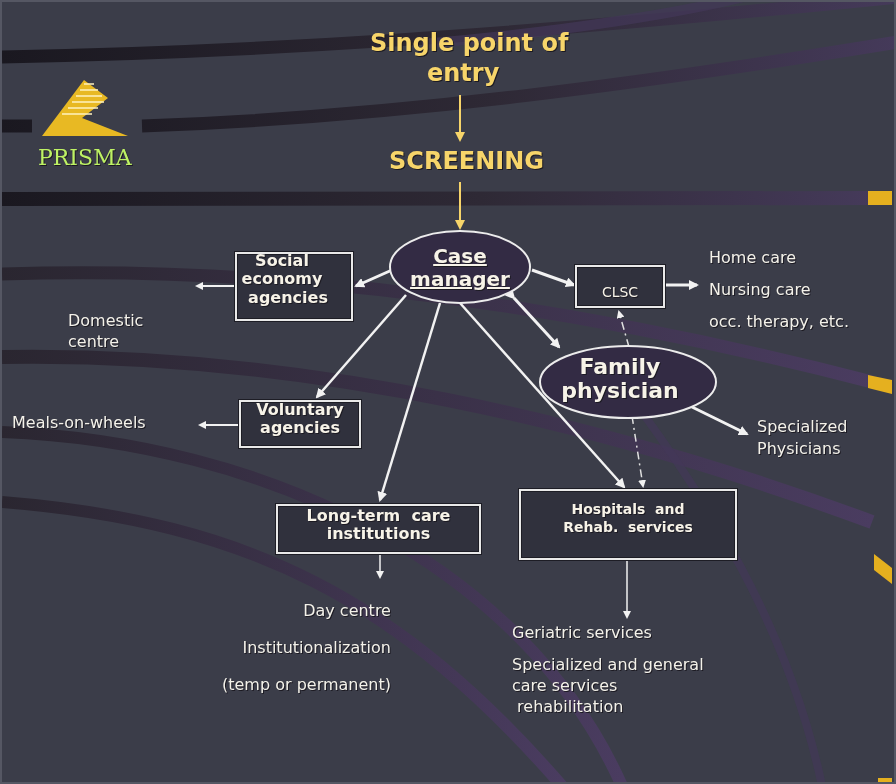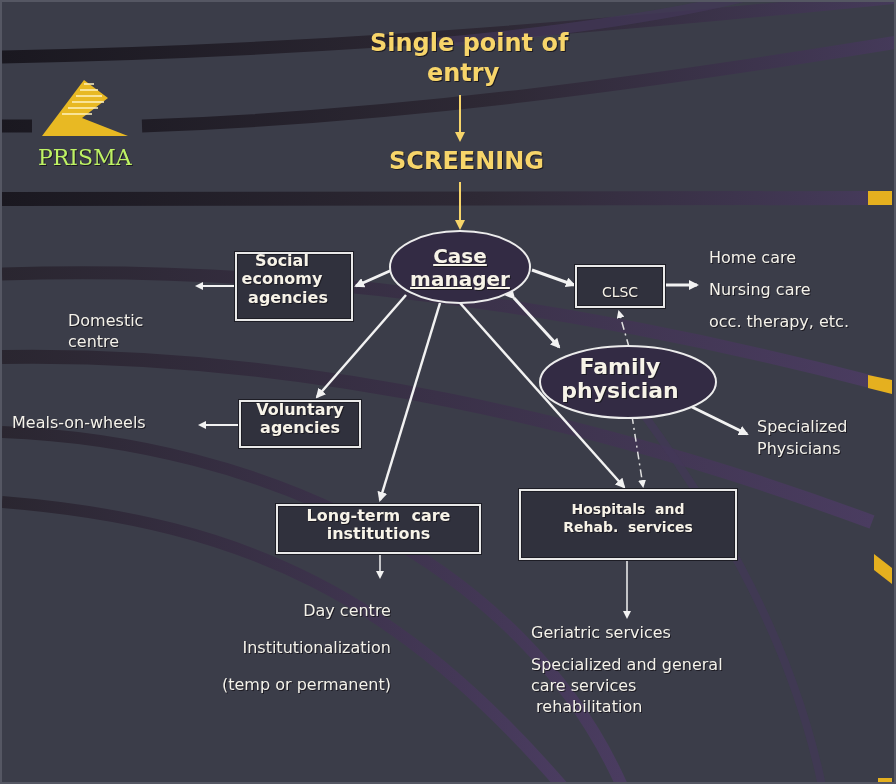--- a/index.html
+++ b/index.html
@@ -148,20 +148,20 @@
     <div>Specialized</div>
     <div>Physicians</div>
   </div>
 
   <div class="t plain" style="left:220px;top:590px;line-height:37px;text-align:right;">
     <div>Day centre</div>
     <div>Institutionalization</div>
     <div>(temp or permanent)</div>
   </div>
 
-  <div class="t plain" style="left:529px;top:620px;line-height:21px;">
+  <div class="t plain" style="left:510px;top:620px;line-height:21px;">
     <div style="margin-bottom:11px;">Geriatric services</div>
     <div>Specialized and general</div>
     <div>care services</div>
     <div style="white-space:pre;"> rehabilitation</div>
   </div>
 
 </div>
 
 </body></html>

